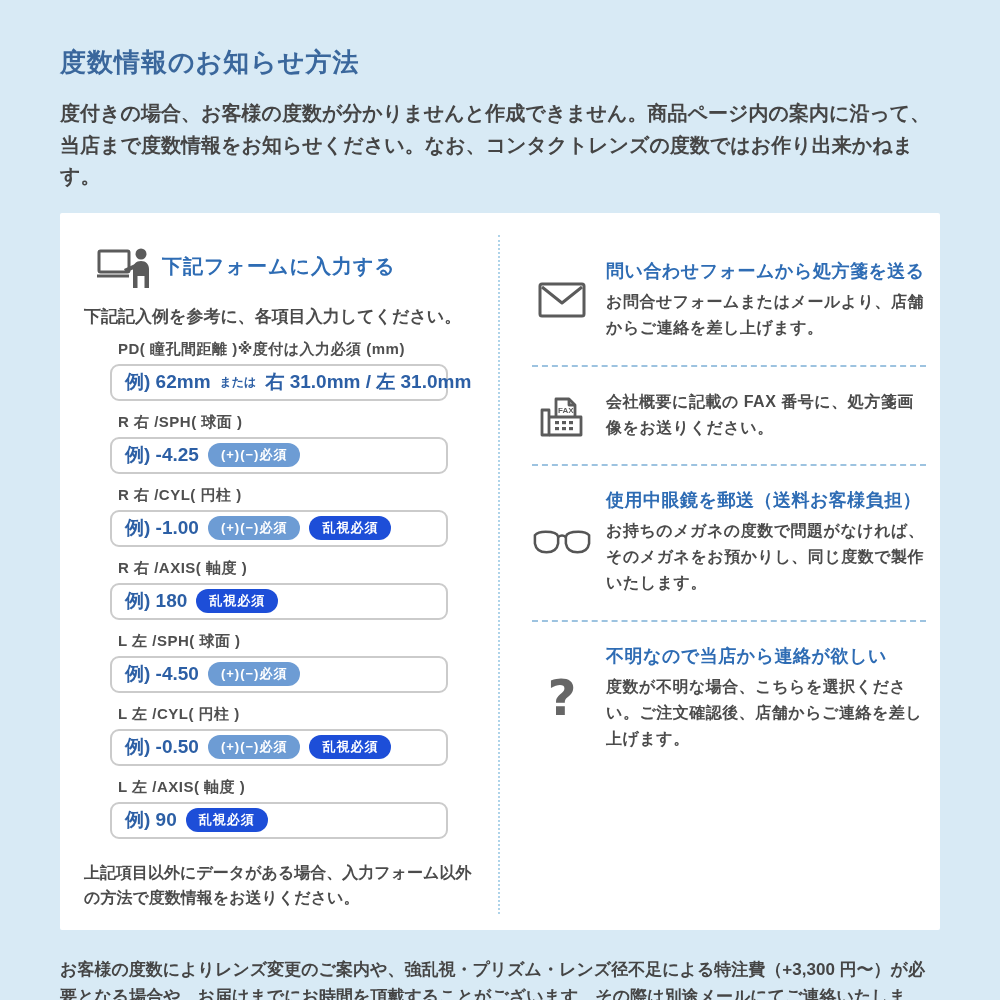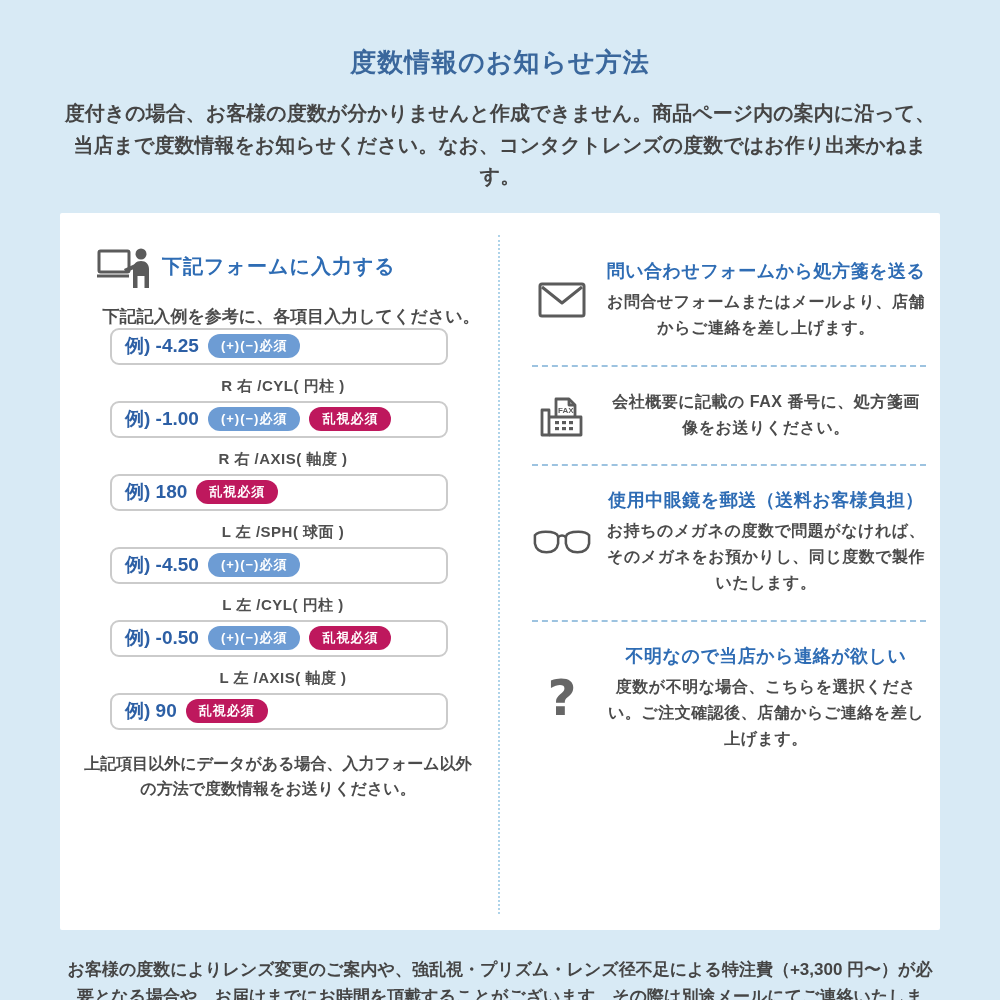--- a/index.html
+++ b/index.html
@@ -2,21 +2,21 @@
 <html lang="ja"><head>
 <meta charset="utf-8">
 <style>
   * { margin:0; padding:0; box-sizing:border-box; }
   html,body { width:1000px; height:1000px; overflow:hidden; }
   body {
     background:#d8eaf5;
     font-family:"Liberation Sans","DejaVu Sans",sans-serif;
     color:#4b4b4b;
   }
-  .page { width:1000px; height:1000px; padding:45px 60px 0;text-align:center; }
+  .page { width:1000px; height:1000px; padding:45px 60px 0; }
 
   .page-title { font-size:26px; font-weight:bold; color:#3a679c; letter-spacing:1px; }
   .intro { margin-top:18px; font-size:20px; line-height:1.58; color:#454545; font-weight:bold; }
 
   .panel {
     position:relative; margin-top:20px; background:#ffffff;
     width:880px; height:717px; display:flex; border-radius:2px;
   }
   .divider-v {
     position:absolute; left:438px; top:22px; bottom:16px; width:0;
@@ -37,21 +37,21 @@
     display:flex; align-items:center; padding-left:13px; gap:9px;
   }
   .fex { font-size:19px; font-weight:bold; color:#2c5fa5; white-space:nowrap; }
   .fsmall { font-size:12px; font-weight:bold; color:#2c5fa5; white-space:nowrap; }
   .pill {
     display:inline-flex; align-items:center; justify-content:center;
     border-radius:999px; padding:3px 13px; font-size:13px; font-weight:bold; color:#ffffff;
     white-space:nowrap; letter-spacing:1px;
   }
   .pill-sign  { background:#6d9cd4; }
-  .pill-astig { background:#be185d; }
+  .pill-astig { background:#1d4ed8; }
   .left-note { margin:22px 0 0 0; font-size:16px; font-weight:bold; color:#4b4b4b; line-height:1.55; width:388px; }
 
   
   .col-right { flex:1; padding:16px 14px 0 34px; display:flex; flex-direction:column; }
   .method { display:flex; align-items:center; padding:22px 0 24px; }
   .method.first { padding-top:30px; }
   .method + .method { border-top:2px dashed #9dc3e0; }
   .micon { width:60px; min-width:60px; display:flex; justify-content:center; align-items:center; }
   .mtext { margin-left:14px; }
   .mtitle { font-size:18px; font-weight:bold; color:#2e6cb4; letter-spacing:0.5px; margin-bottom:6px; }
@@ -85,22 +85,31 @@
             <path d="M39,19 L28,24 l1.6,3.6 L40.5,23 z" fill="#5b5b5b"></path>
           </svg>
         </span>
         <span class="form-heading">下記フォームに入力する</span>
       </div>
 
       <p class="instruction">下記記入例を参考に、各項目入力してください。</p>
 
       <div>
 
-
-        <div class="frow">
+        <div class="frow">
+          <div class="flabel">PD( 瞳孔間距離 )※度付は入力必須 (mm)</div>
+          <div class="fbox">
+            <span class="fex">例) 62mm</span>
+            <span class="fsmall">または</span>
+            <span class="fex">右 31.0mm / 左 31.0mm</span>
+          </div>
+        </div>
+
+        <div class="frow">
+          <div class="flabel">R 右 /SPH( 球面 )</div>
           <div class="fbox">
             <span class="fex">例) -4.25</span>
             <span class="pill pill-sign">(+)(−)必須</span>
           </div>
         </div>
 
         <div class="frow">
           <div class="flabel">R 右 /CYL( 円柱 )</div>
           <div class="fbox">
             <span class="fex">例) -1.00</span>

